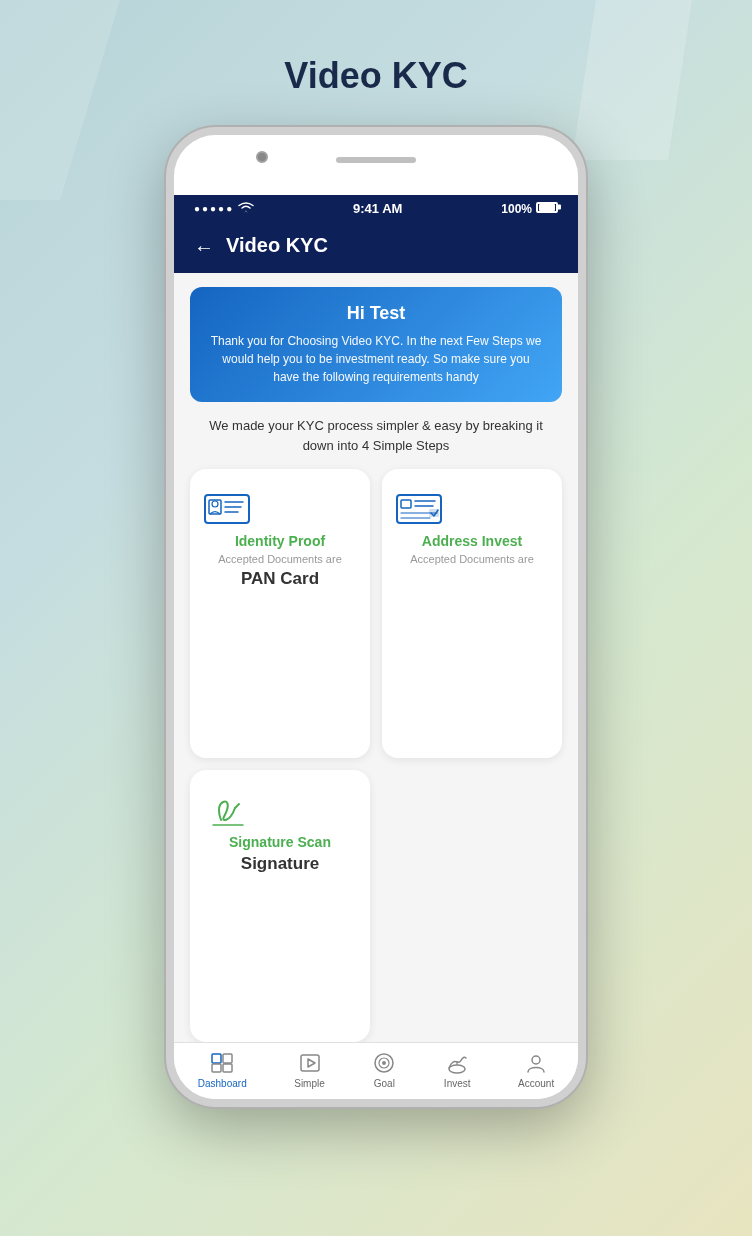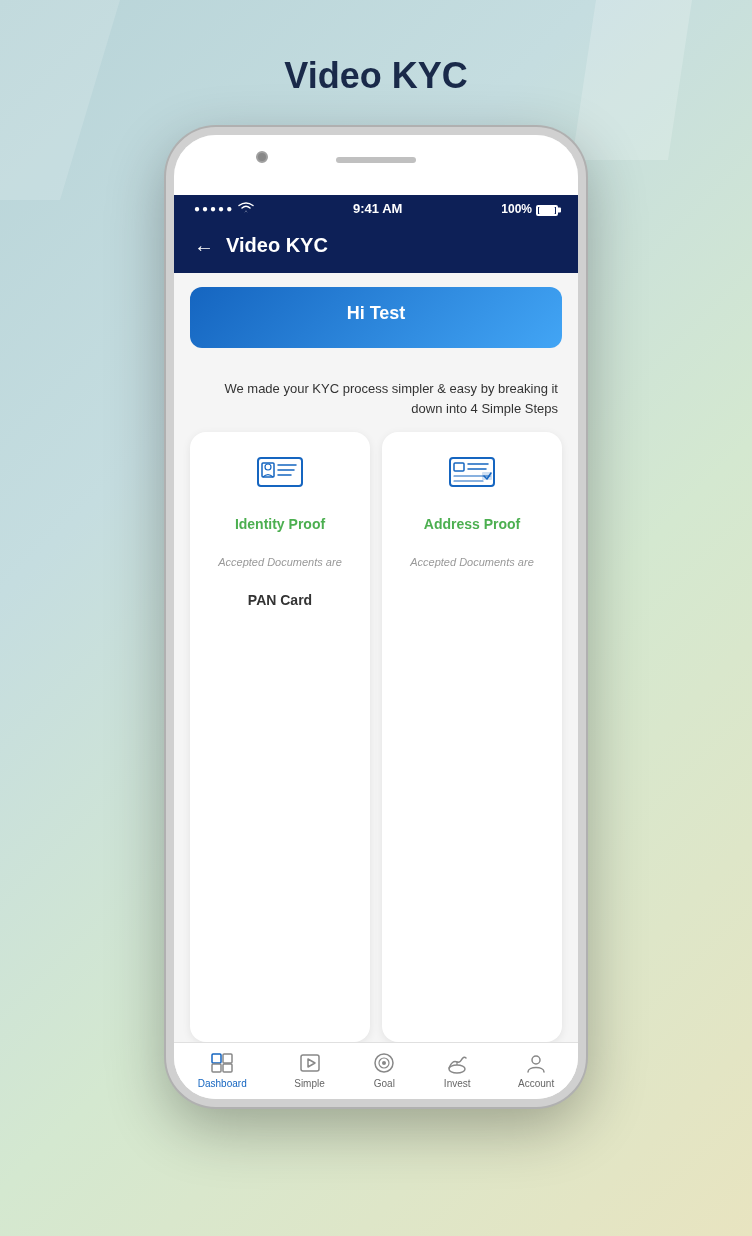--- a/index.html
+++ b/index.html
@@ -131,21 +131,21 @@
       align-items: center;
       flex-shrink: 0;
     }
 
     .status-left { display: flex; align-items: center; gap: 4px; }
     .status-dots { letter-spacing: 2px; font-size: 10px; }
     .wifi-icon { font-size: 13px; }
 
     .status-center { font-size: 13px; font-weight: 700; text-align: right; }
 
-    .status-right { display: flex; align-items: flex-end; gap: 4px; }
+    .status-right { display: flex; align-items: flex-start; gap: 4px; }
     .battery-text { font-size: 12px; }
     .battery-icon {
       width: 22px; height: 11px;
       border: 2px solid white;
       border-radius: 2px;
       position: relative;
       display: inline-flex;
       align-items: center;
     }
     .battery-icon::after {
@@ -186,21 +186,21 @@
 
     .header-title {
       font-size: 20px;
       font-weight: 700;
       color: white;
     }
 
     
     .welcome-banner {
       background: linear-gradient(135deg, #1565c0, #42a5f5);
-      margin: 0 16px 31px;
+      margin: 0 16px 14px;
       border-radius: 12px;
       padding: 16px 20px;
       text-align: center;
       color: white;
       flex-shrink: 0;
       margin-top: 14px;
     }
 
     .welcome-name {
       font-size: 18px;
@@ -209,21 +209,21 @@
     }
 
     .welcome-text {
       font-size: 12px;
       line-height: 1.5;
       opacity: 0.95;
     }
 
     
     .steps-info {
-      text-align: right;
+      text-align: center;
       font-size: 13px;
       color: #333;
       padding: 0 20px 14px;
       line-height: 1.5;
       flex-shrink: 0;
     }
 
     
     .cards-grid {
       display: grid;
@@ -232,22 +232,21 @@
       padding: 0 16px;
       flex: 1;
     }
 
     .kyc-card {
       background: white;
       border-radius: 16px;
       padding: 20px 12px;
       display: flex;
       flex-direction: column;
-      align-items: center;
-      gap: 24px;
+      gap: 4px;
       box-shadow: 0 2px 8px rgba(0,0,0,0.08);
     }
 
     .card-icon {
       width: 50px;
       height: 40px;
       display: flex;
       align-items: center;
       justify-content: center;
     }
@@ -256,25 +255,24 @@
       font-size: 14px;
       font-weight: 600;
       color: #4caf50;
       text-align: center;
     }
 
     .card-subtitle {
       font-size: 11px;
       color: #999;
       text-align: center;
-      font-style: italic;
     }
 
     .card-doc {
-      font-size: 14px;
+      font-size: 17px;
       font-weight: 600;
       color: #333;
       text-align: center;
     }
 
     
     .bottom-nav {
       background: white;
       border-top: 1px solid #e0e0e0;
       display: flex;
@@ -357,20 +355,21 @@
 
     <div class="app-header">
       <span class="back-arrow">←</span>
       <span class="header-title">Video KYC</span>
     </div>
 
     <div class="screen-content">
 
       <div class="welcome-banner">
         <div class="welcome-name">Hi Test</div>
+        <div class="welcome-text">Thank you for Choosing Video KYC. In the next Few Steps we would help you to be investment ready. So make sure you have the following requirements handy</div>
       </div>
 
       <div class="steps-info">We made your KYC process simpler &amp; easy by breaking it down into 4 Simple Steps</div>
 
       <div class="cards-grid">
 
         <div class="kyc-card">
           <div class="card-icon">
             <svg width="48" height="36" viewBox="0 0 48 36">
               <rect x="2" y="4" width="44" height="28" rx="3" ry="3" fill="none" stroke="#1565c0" stroke-width="2"></rect>
@@ -393,24 +392,35 @@
               <rect x="2" y="4" width="44" height="28" rx="3" ry="3" fill="none" stroke="#1565c0" stroke-width="2"></rect>
               <rect x="6" y="9" width="10" height="8" rx="1" fill="none" stroke="#1565c0" stroke-width="1.5"></rect>
               <line x1="20" y1="10" x2="40" y2="10" stroke="#1565c0" stroke-width="1.5" stroke-linecap="round"></line>
               <line x1="20" y1="15" x2="38" y2="15" stroke="#1565c0" stroke-width="1.5" stroke-linecap="round"></line>
               <line x1="6" y1="22" x2="42" y2="22" stroke="#1565c0" stroke-width="1.2" stroke-linecap="round"></line>
               <line x1="6" y1="27" x2="35" y2="27" stroke="#1565c0" stroke-width="1.2" stroke-linecap="round"></line>
               <rect x="34" y="18" width="10" height="8" rx="1" fill="#1565c0" opacity="0.2"></rect>
               <path d="M36 22 L39 25 L43 19" fill="none" stroke="#1565c0" stroke-width="1.5" stroke-linecap="round" stroke-linejoin="round"></path>
             </svg>
           </div>
-          <div class="card-title">Address Proof</div>
+          <div class="card-title">Address Invest</div>
           <div class="card-subtitle">Accepted Documents are</div>
         </div>
 
+        <div class="kyc-card">
+          <div class="card-icon">
+            <svg width="48" height="40" viewBox="0 0 48 40">
+              <path d="M18 30 C16 25, 14 15, 20 12 C24 10, 26 14, 24 20 C22 26, 18 30, 22 30 C26 30, 30 24, 32 18" fill="none" stroke="#4caf50" stroke-width="2" stroke-linecap="round"></path>
+              <path d="M32 18 L36 14" fill="none" stroke="#4caf50" stroke-width="2" stroke-linecap="round"></path>
+              <line x1="10" y1="35" x2="40" y2="35" stroke="#4caf50" stroke-width="1.5" stroke-linecap="round"></line>
+            </svg>
+          </div>
+          <div class="card-title">Signature Scan</div>
+          <div class="card-doc">Signature</div>
+        </div>
 
 
       </div>
     </div>
 
     <div class="bottom-nav">
 
       <div class="nav-item">
         <div class="nav-icon">
           <svg width="22" height="20" viewBox="0 0 22 20">

